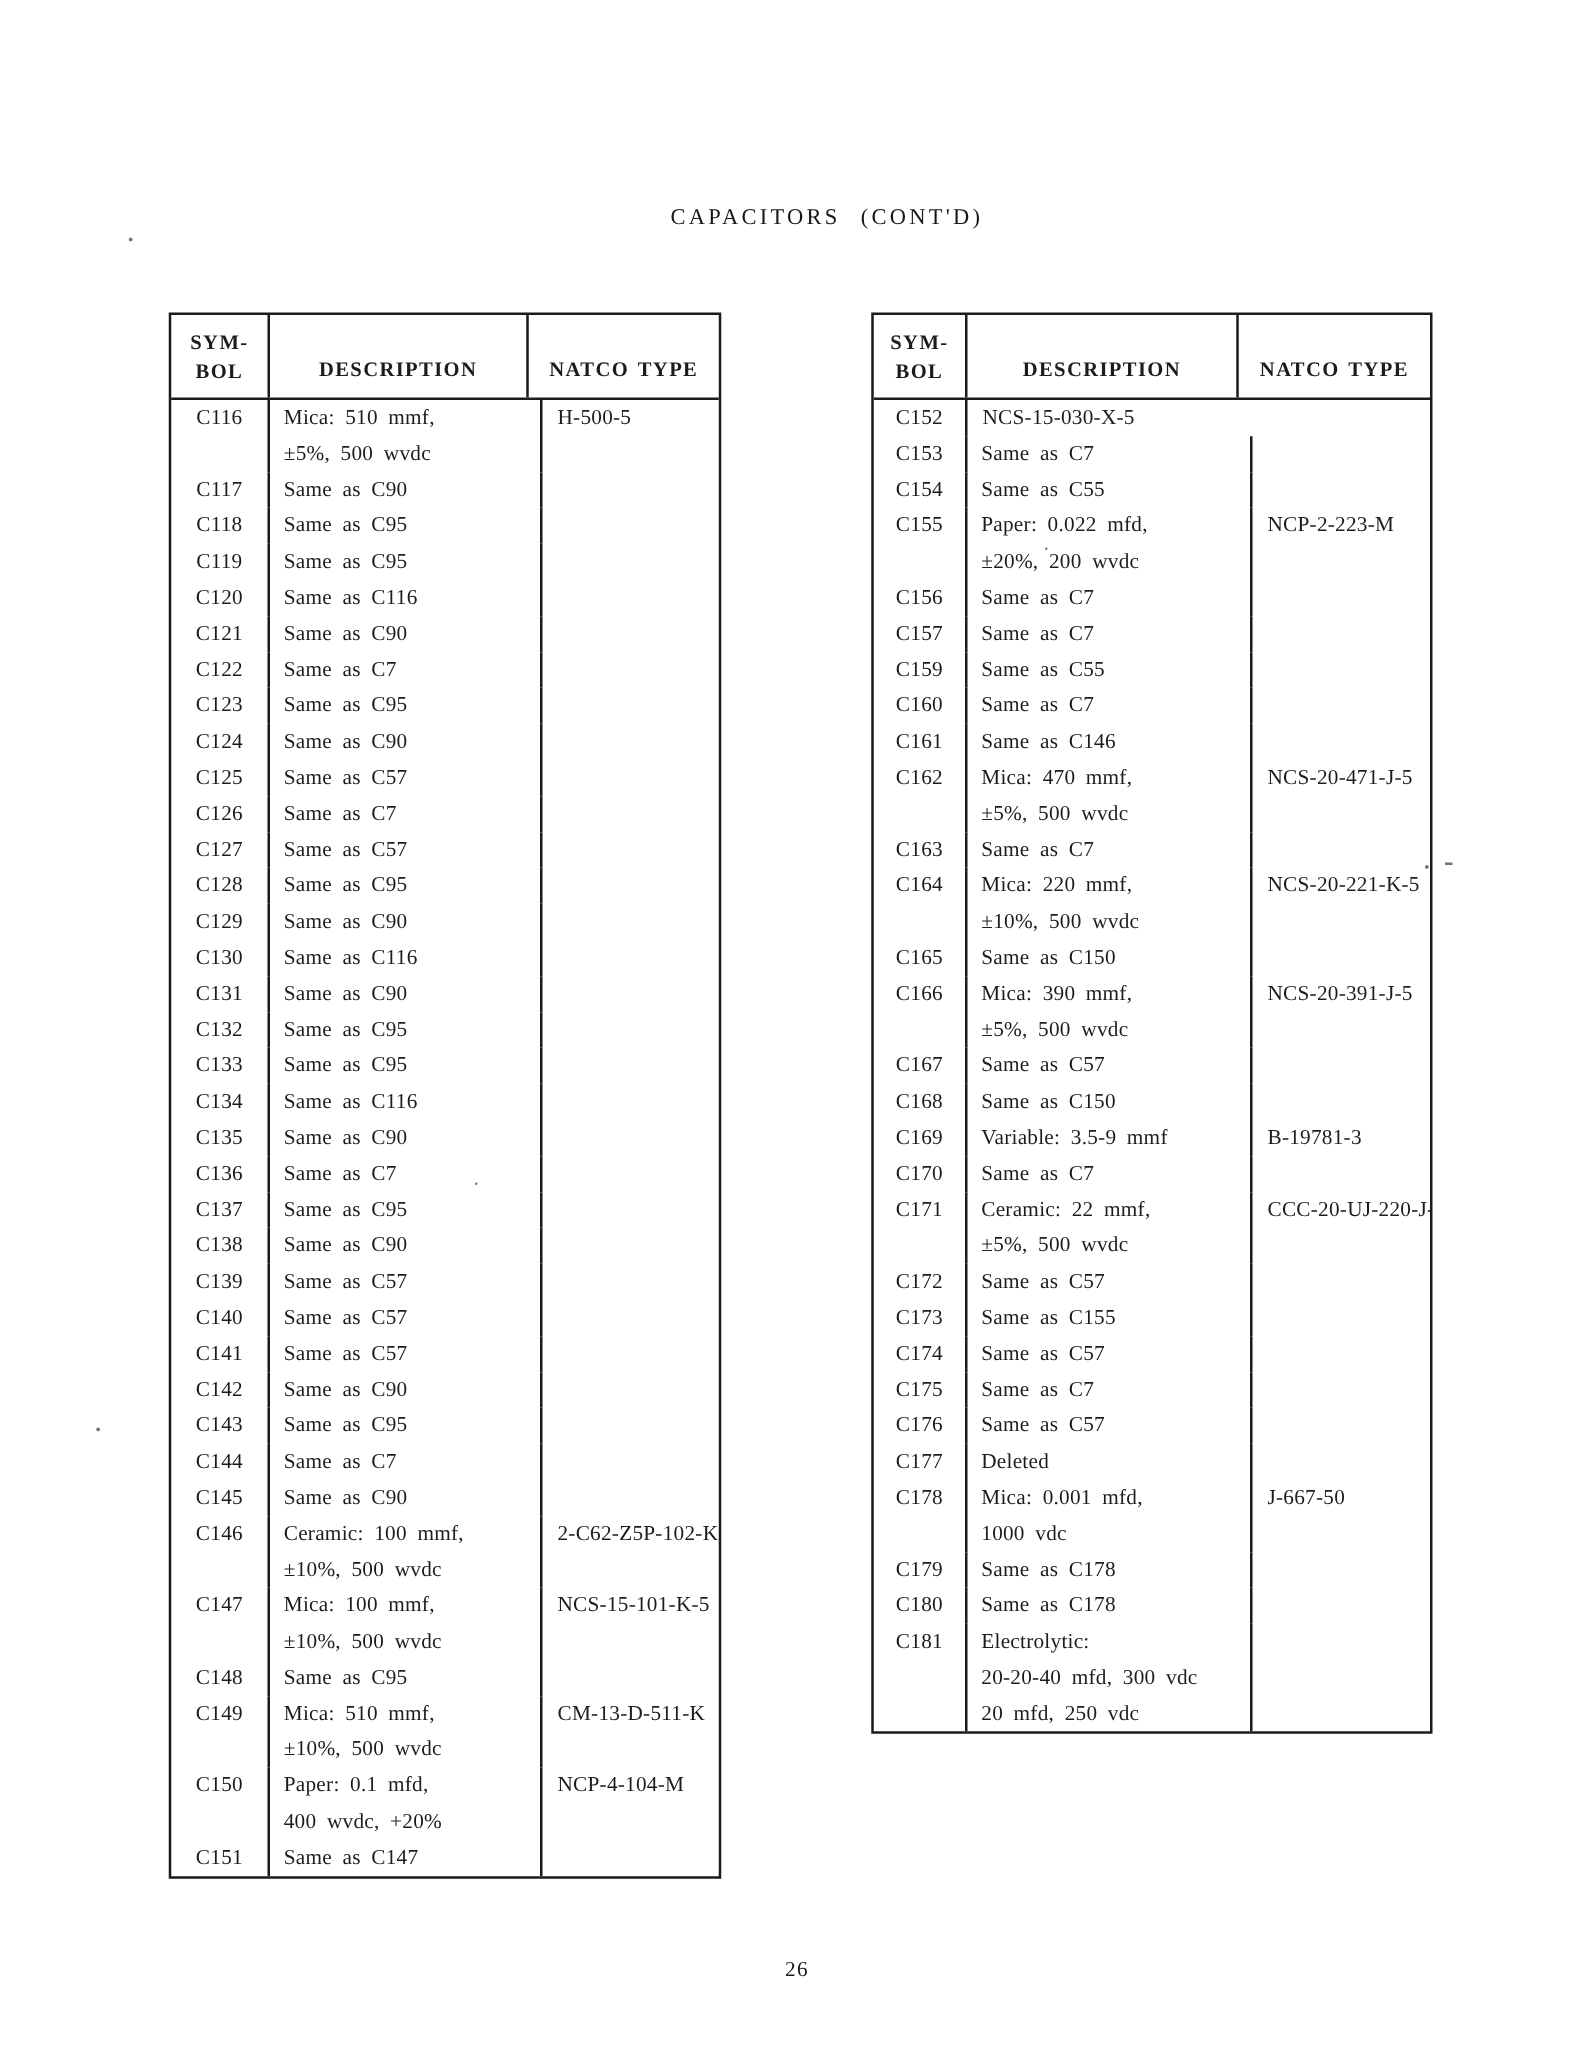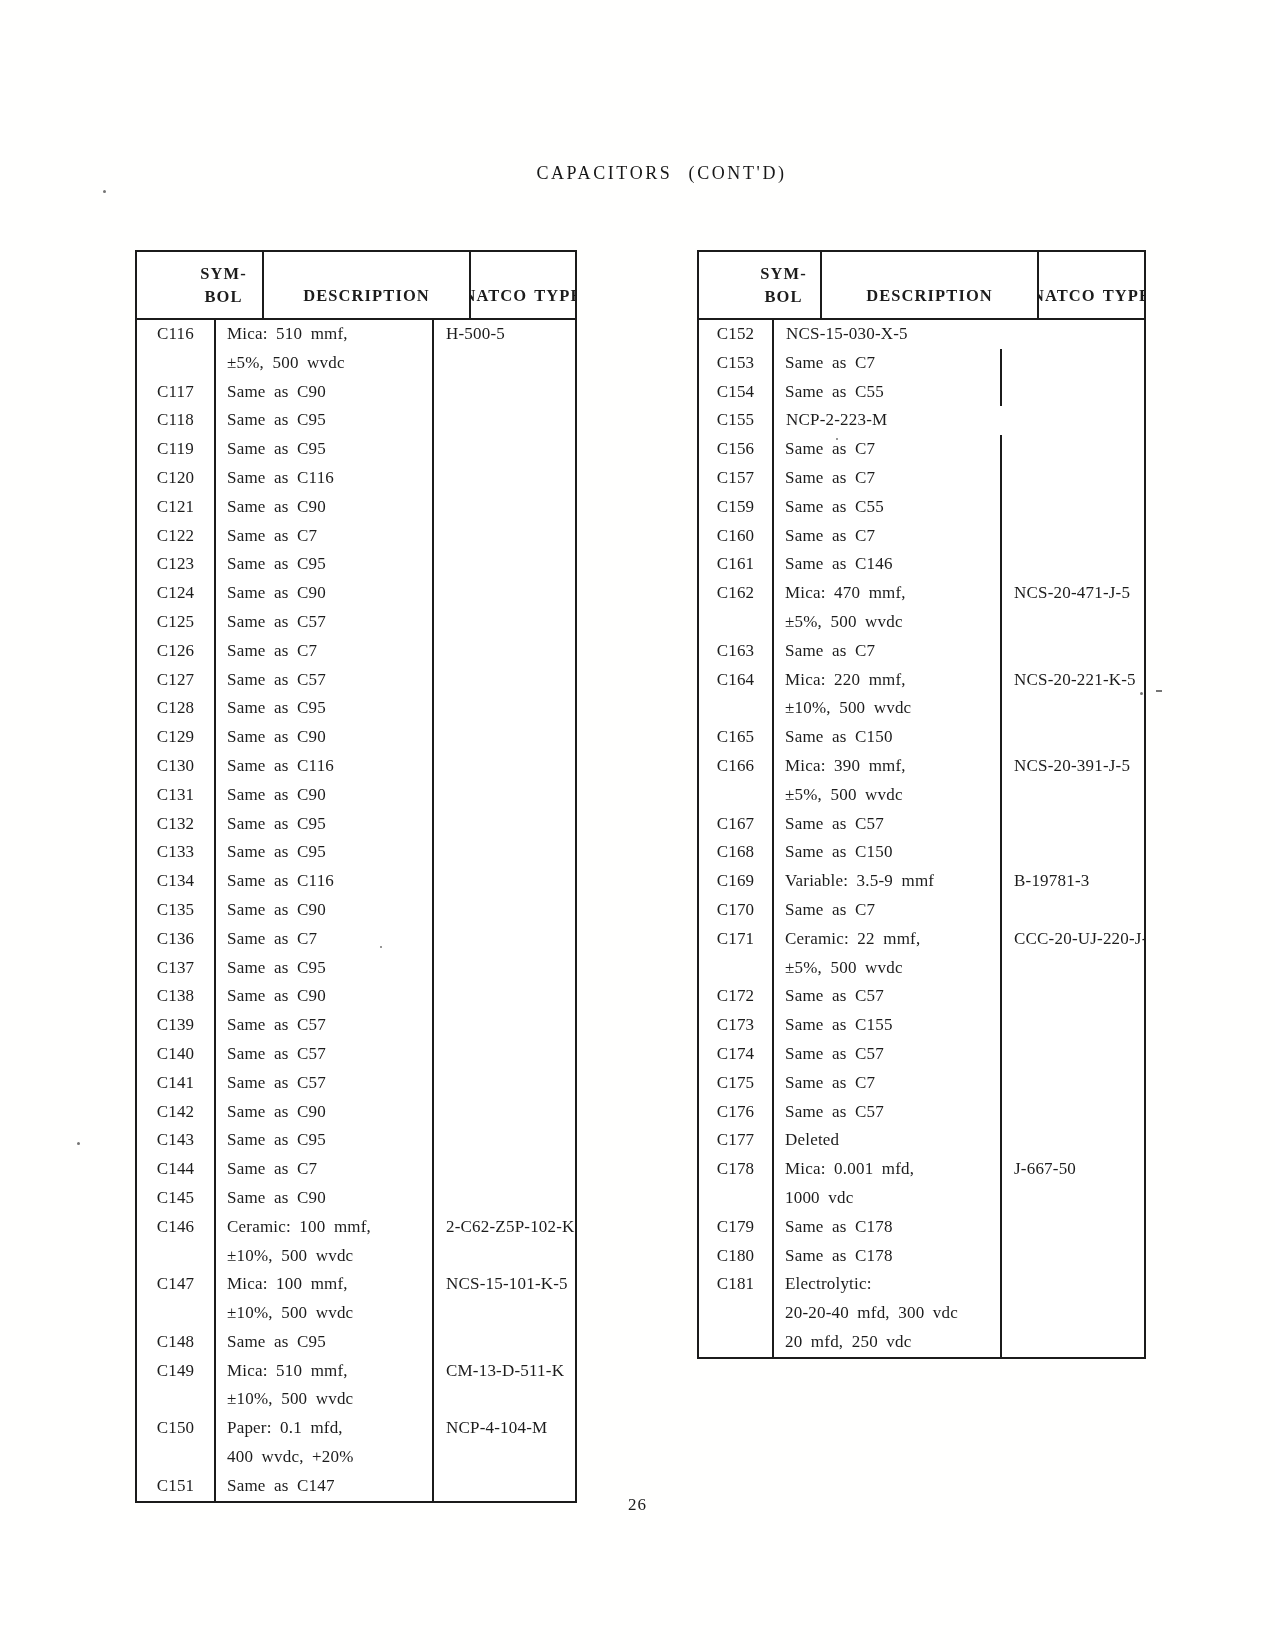--- a/index.html
+++ b/index.html
@@ -24,30 +24,30 @@
   .trow{display:flex;align-items:stretch;}
   .cell{
     font-size:17px;line-height:28.8px;letter-spacing:.2px;word-spacing:4px;color:#1c1c1c;
   }
   .csym{width:77px;flex:none;border-right:2.5px solid #1b1b1b;text-align:center;}
   .t-right .csym{width:73px;}
   .cdesc{width:205px;flex:none;border-right:2.5px solid #1b1b1b;padding-left:11px;}
   .t-right .cdesc{width:215px;}
   .cnatco{flex:1;padding-left:12px;white-space:nowrap;overflow:hidden;}
 
-  .thead{border-bottom:2.5px solid #1b1b1b;height:66px;padding-left:48px;}
+  .thead{border-bottom:2.5px solid #1b1b1b;height:66px;}
   .thead .cell{font-weight:700;word-spacing:2px;letter-spacing:1.1px;font-size:16.5px;}
   .hsym{display:flex;flex-direction:column;justify-content:center;}
   .hline{line-height:23px;}
   .hcell{display:flex;align-items:flex-end;justify-content:center;padding-bottom:7px;padding-left:0;}
 
   .dline{white-space:nowrap;}
 
   .pagenum{
-    position:absolute;top:1495px;left:0;width:100%;text-align:center;
+    position:absolute;top:1566px;left:0;width:100%;text-align:center;
     font-size:17px;letter-spacing:1px;color:#1a1a1a;
   }
 
   .speck{position:absolute;background:#2a2a2a;border-radius:50%;opacity:.65;}
 </style>
 </head>
 <body>
 
 <div class="page">
   <div class="subtitle">CAPACITORS (CONT'D)</div>
@@ -341,20 +341,24 @@
       </div>
       <div class="trow">
         <div class="cell csym">C154</div>
         <div class="cell cdesc">
           <div class="dline">Same as C55</div>
         </div>
         <div class="cell cnatco"></div>
       </div>
       <div class="trow">
         <div class="cell csym">C155</div>
+        <div class="cell cdesc">
+          <div class="dline">Paper: 0.022 mfd,</div>
+          <div class="dline">±20%, 200 wvdc</div>
+        </div>
         <div class="cell cnatco">NCP-2-223-M</div>
       </div>
       <div class="trow">
         <div class="cell csym">C156</div>
         <div class="cell cdesc">
           <div class="dline">Same as C7</div>
         </div>
         <div class="cell cnatco"></div>
       </div>
       <div class="trow">

